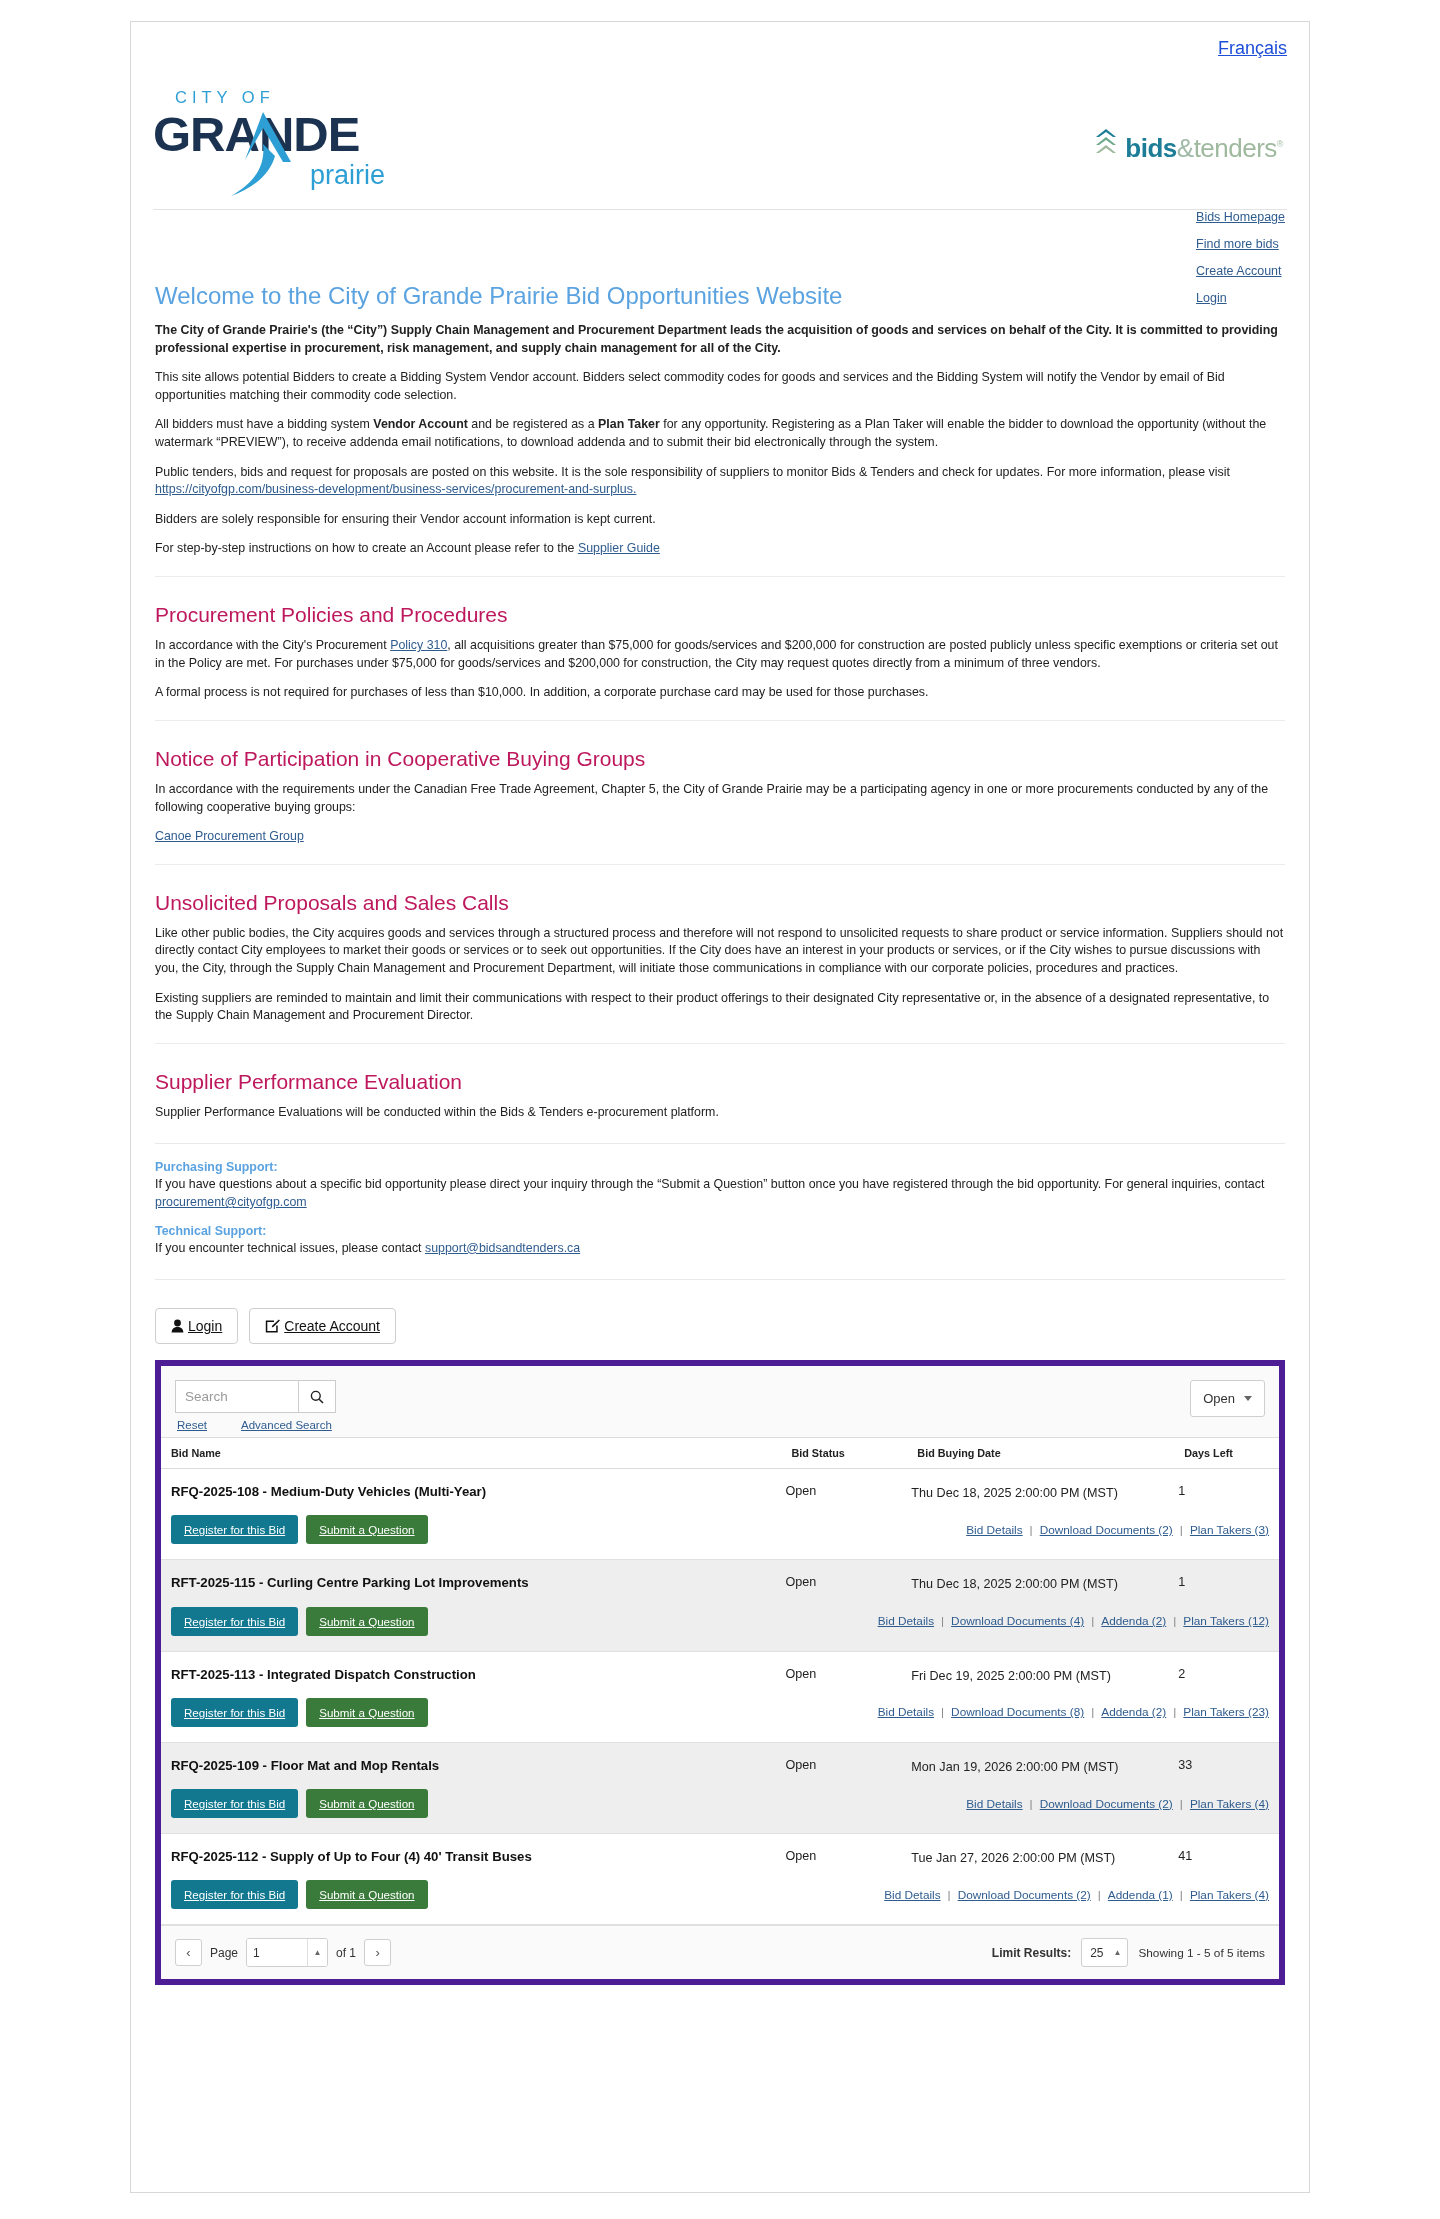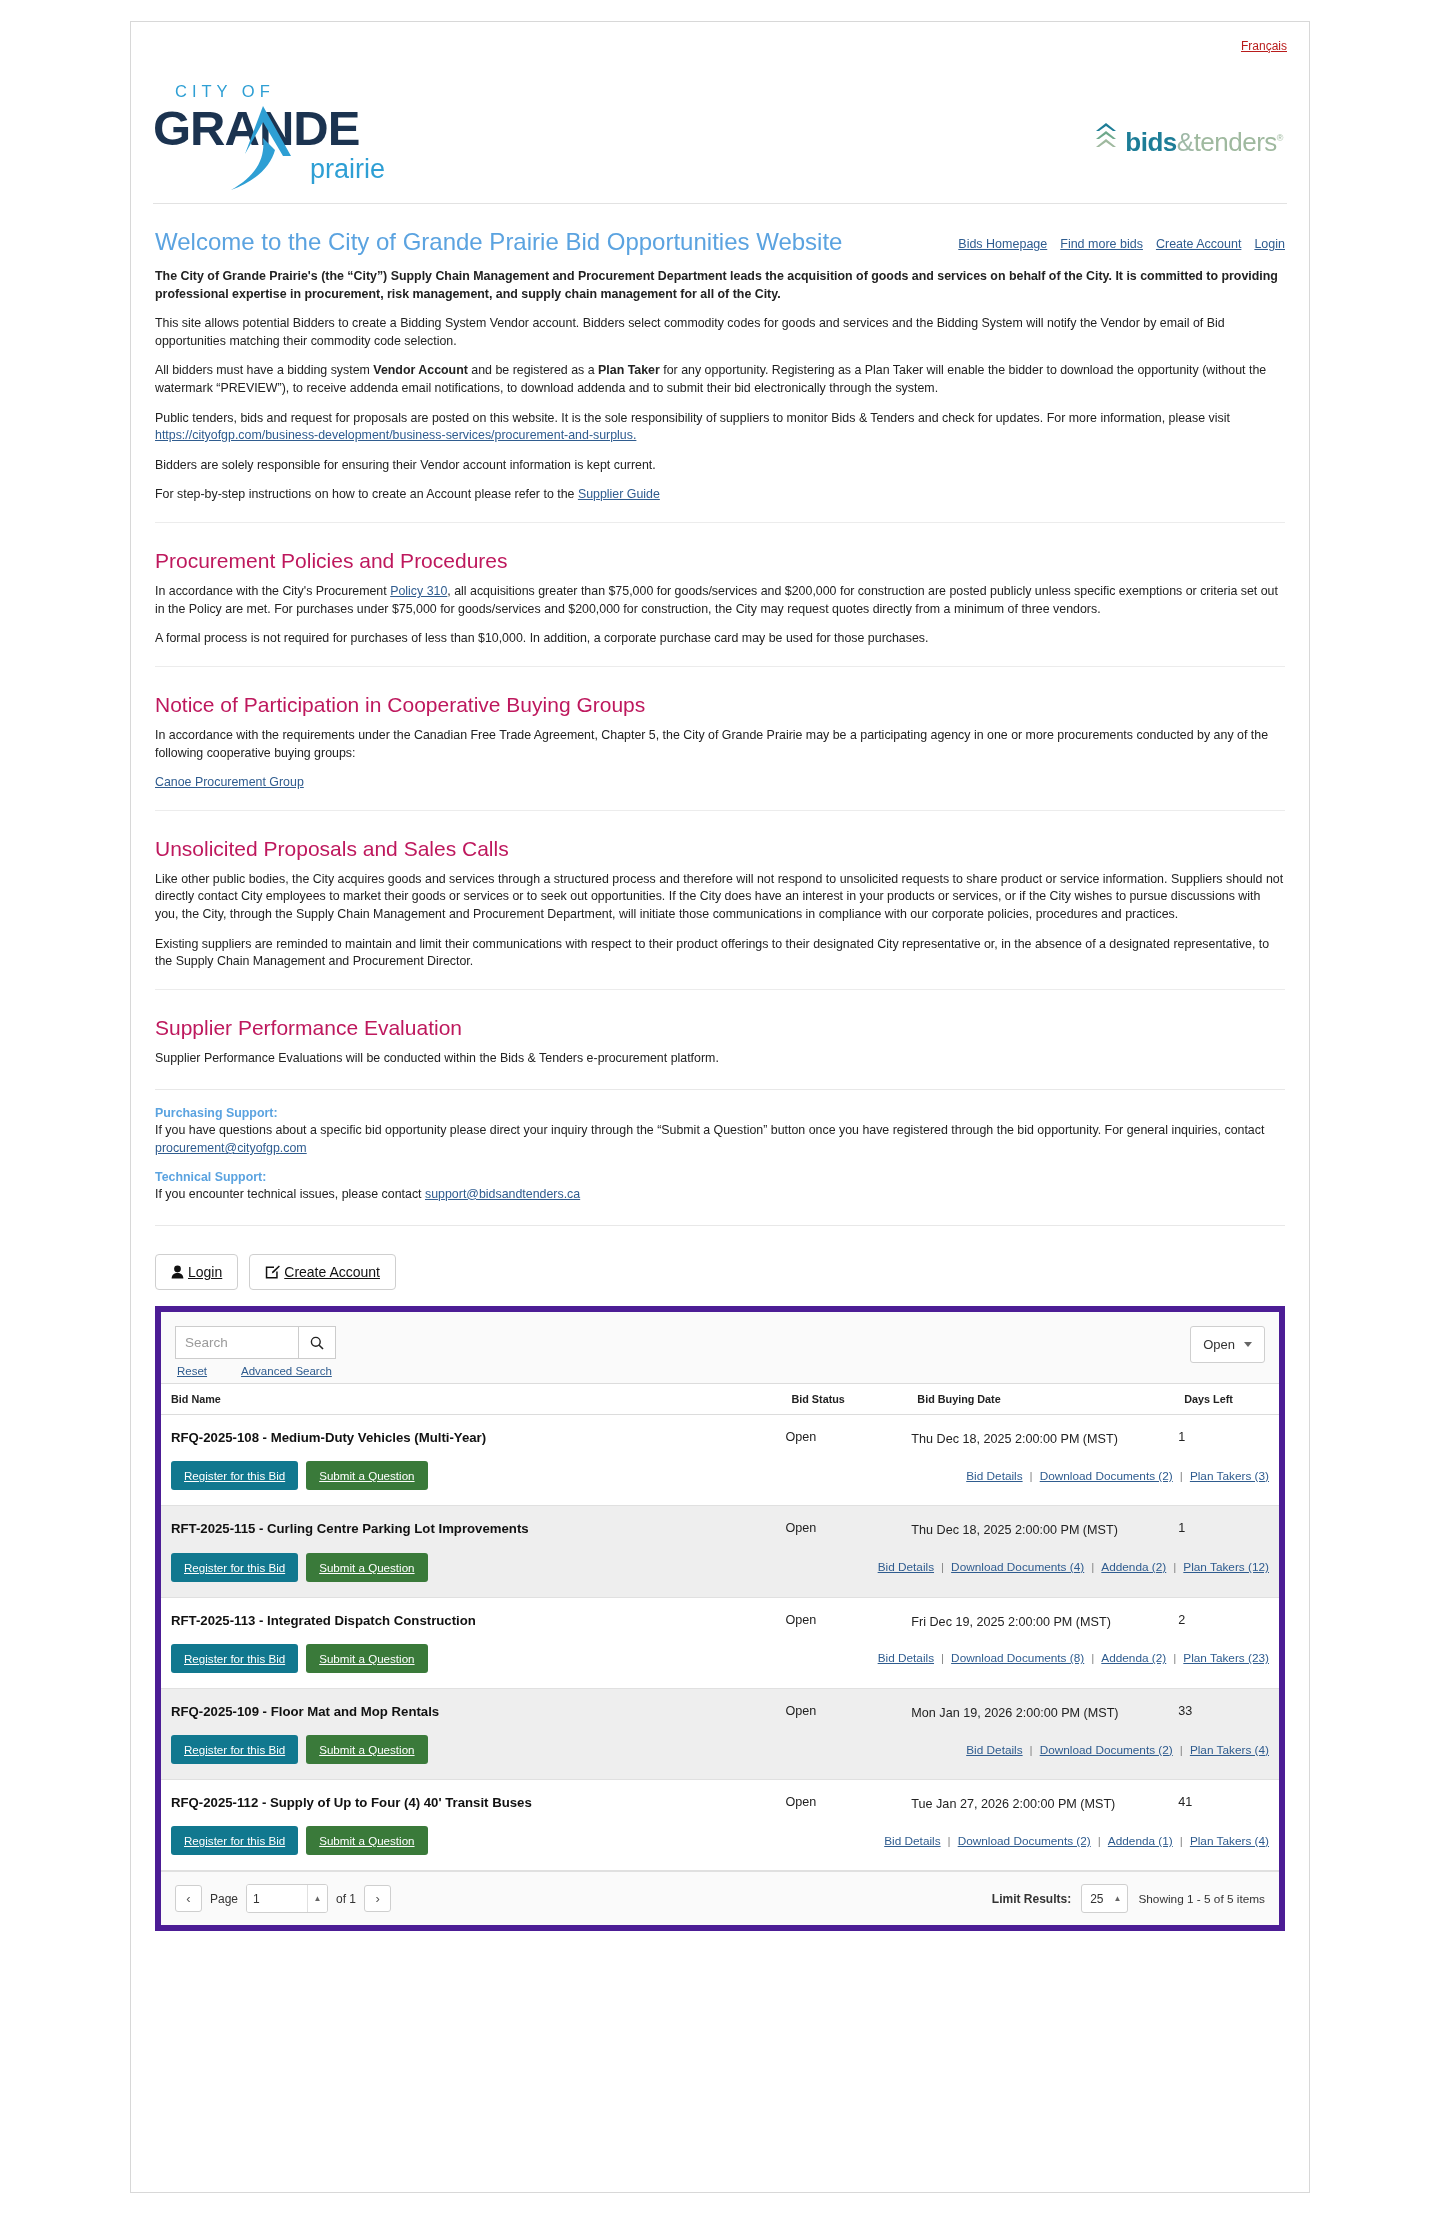--- a/index.html
+++ b/index.html
@@ -14,21 +14,21 @@
   .page-frame {
     position:absolute;
     left:130px; top:21px;
     width:1180px; height:2172px;
     border:1px solid #d8d8d8;
     background:#ffffff;
   }
 
   
   .lang-row { text-align:right; padding:16px 22px 0 0; }
-  .lang-link { color:#b91c1c; font-size:12px; }
+  .lang-link { color:#1d4ed8; font-size:18px; }
   .header-band {
     display:flex; align-items:center; justify-content:space-between;
     padding:14px 22px 0 22px; height:150px;
   }
   .logo-gp { width:230px; position:relative; height:115px; }
   .gp-cityof {
     font-size:16.5px; letter-spacing:5px; color:#2e9fd4;
     font-weight:400; font-family:"Liberation Sans", sans-serif;
     position:absolute; left:22px; top:4px;
   }
@@ -60,21 +60,21 @@
   .content { padding:0 24px; }
   .sec-head-row { display:flex; align-items:flex-end; justify-content:space-between; }
   h1.page-title {
     color:#5ba3e0; font-weight:400; font-size:24px;
     margin:24px 0 12px 0; font-family:"Liberation Sans", sans-serif;
   }
   h2.sec-title {
     color:#be185d; font-weight:400; font-size:21px;
     margin:26px 0 10px 0; font-family:"Liberation Sans", sans-serif;
   }
-  .topnav { display:flex; gap:13px; padding-bottom:17px; }
+  .topnav { display:flex; gap:13px; padding-bottom:17px;flex-direction:column; }
   .topnav a { color:#2f5c8f; font-size:12.5px; text-decoration:underline; }
   p.body { font-size:12.4px; line-height:1.42; margin:0 0 12px 0; color:#222; }
   p.lead { font-weight:bold; }
   a.inline { color:#2f5c8f; text-decoration:underline; }
   .sub-head { color:#5ba3e0; font-size:12.4px; font-weight:bold; margin:0 0 2px 0; }
   .hr-thin { border:0; border-top:1px solid #e8e8e8; margin:22px 0 16px 0; }
   .hr-sec { border:0; border-top:1px solid #ececec; margin:18px 0 0 0; }
 
   
   .auth-row { display:flex; gap:11px; margin:28px 0 16px 0; }

